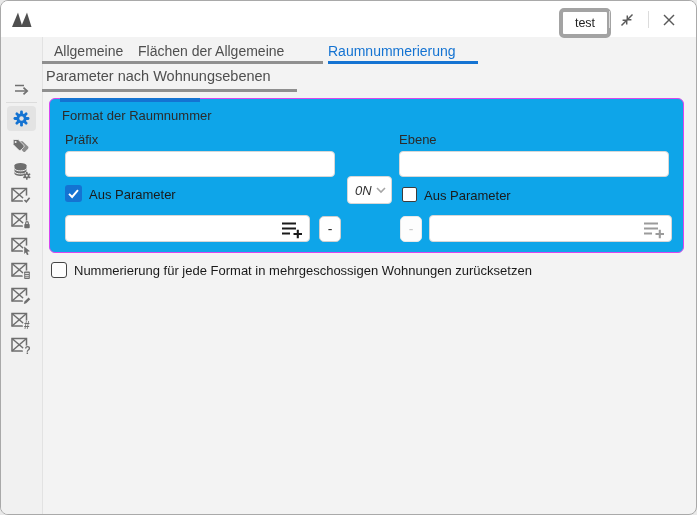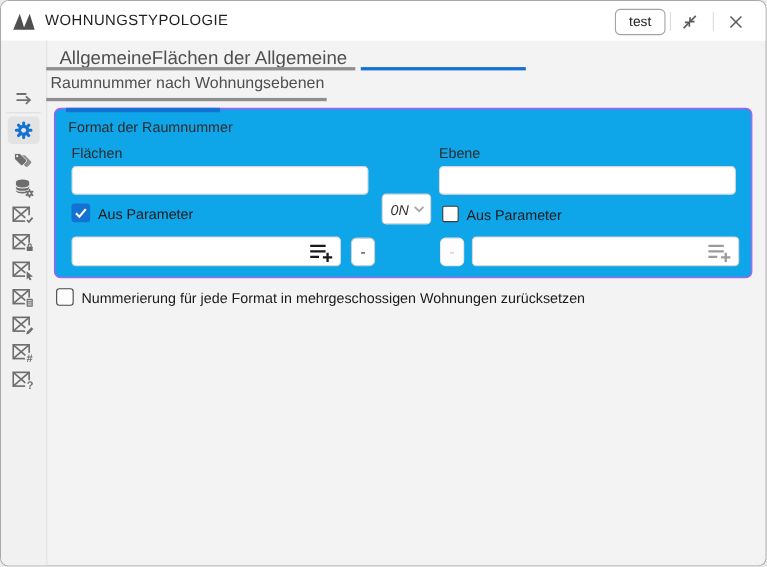--- a/index.html
+++ b/index.html
@@ -5,21 +5,21 @@
   html,body{margin:0;padding:0;background:#e9e9e9;}
   body{font-family:"Liberation Sans", sans-serif; -webkit-font-smoothing:antialiased;}
   .win{position:relative;width:695px;height:513px;margin:0;background:#f3f3f3;
        border:1px solid #a9a9a9;border-radius:8px;overflow:hidden;}
 
   
   .titlebar{position:absolute;left:0;top:0;width:100%;height:36px;background:#ffffff;}
   .logo{position:absolute;left:9px;top:8px;}
   .title{position:absolute;left:40px;top:10px;font-size:13.5px;letter-spacing:.4px;color:#1f1f1f;}
   .chip{position:absolute;left:558px;top:7px;width:44px;height:22px;background:#fff;
-        border:1px solid #a3a3a3;border-radius:5px;font-size:12.5px;color:#222;
+        border:4px solid #a3a3a3;border-radius:5px;font-size:12.5px;color:#222;
         display:flex;align-items:center;justify-content:center;cursor:default;}
   .vsep{position:absolute;top:10px;width:1px;height:17px;background:#dcdcdc;}
   .sep1{left:608px;} .sep2{left:647px;}
   .tbtn{position:absolute;top:7px;width:27px;height:23px;display:flex;align-items:center;
         justify-content:center;border-radius:4px;}
   .collapse{left:612px;} .close{left:654px;}
 
   
   .sidebar{position:absolute;left:0;top:36px;bottom:0;width:41px;background:#f1f1f1;
            border-right:1px solid #e2e2e2;}
@@ -27,21 +27,21 @@
              align-items:center;justify-content:center;}
   .sb-div{position:absolute;left:5px;top:65px;width:31px;height:1px;background:#dcdcdc;}
   .sb-item{position:absolute;left:6px;width:29px;height:25px;display:flex;align-items:center;
            justify-content:center;border-radius:4px;}
   .sb-item.sel{background:#e3e3e3;}
   .i-settings{top:69px;} .i-tags{top:97px;} .i-db{top:121px;}
   .i-z1{top:146px;} .i-z2{top:171px;} .i-z3{top:196px;} .i-z4{top:221px;}
   .i-z5{top:246px;} .i-z6{top:271px;} .i-z7{top:296px;}
 
   
-  .tab{position:absolute;top:42px;font-size:17px;color:#4f4f4f;cursor:default;white-space:nowrap;}
+  .tab{position:absolute;top:42px;font-size:14px;color:#4f4f4f;cursor:default;white-space:nowrap;}
   .tab1{left:53px;} .tab2{left:137px;}
   .tab3{left:327px;color:#1473d2;}
   .u-gray1{position:absolute;left:41px;top:60px;width:281px;height:3px;background:#8f8f8f;}
   .u-blue{position:absolute;left:327px;top:60px;width:150px;height:3px;background:#1473d2;}
   .subtab{position:absolute;left:45px;top:67px;font-size:14.5px;color:#4f4f4f;white-space:nowrap;}
   .u-gray2{position:absolute;left:41px;top:88px;width:255px;height:3px;background:#8f8f8f;}
 
   
   .card{position:absolute;left:48px;top:97px;width:633px;height:153px;background:#0ea5e9;
         border:1px solid #d946ef;border-radius:6px;}
@@ -90,21 +90,20 @@
 
 <div class="win">
 
   <div class="titlebar">
     <span class="logo">
       <svg width="24" height="20" viewBox="0 0 24 20">
         <path d="M2 18 L8 3.5 L12.5 18 Z" fill="#4f4f4f"></path>
         <path d="M11 18 L17 3.5 L21.5 18 Z" fill="#4f4f4f"></path>
       </svg>
     </span>
-    <span class="title">WOHNUNGSTYPOLOGIE</span>
 
     <div class="chip">test</div>
     <div class="vsep sep1"></div>
     <div class="tbtn collapse">
       <span>
         <svg width="16" height="16" viewBox="0 0 16 16" fill="none" stroke="#5a5a5a" stroke-width="1.5">
           <polyline points="12.4 7.7, 8.3 7.7, 8.3 3.6"></polyline>
           <line x1="8.3" y1="7.7" x2="13.5" y2="2.5"></line>
           <polyline points="3.6 8.3, 7.7 8.3, 7.7 12.4"></polyline>
           <line x1="7.7" y1="8.3" x2="2.5" y2="13.5"></line>
@@ -255,31 +254,32 @@
             <line x1="15.5" y1="1.5" x2="1" y2="14"></line>
           <circle cx="16" cy="13" r="4.4" fill="#f1f1f1" stroke="none"></circle>
           <text x="13.4" y="17" font-size="10" font-weight="bold" fill="#6e6e6e" stroke="none" font-family="Liberation Sans, sans-serif">?</text>
         </svg>
       </span>
     </div>
   </div>
 
   <div class="tab tab1">Allgemeine</div>
   <div class="tab tab2">Flächen der Allgemeine</div>
+  <div class="tab tab3">Raumnummerierung</div>
   <div class="u-gray1"></div>
   <div class="u-blue"></div>
 
-  <div class="subtab">Raumnummer nach Wohnungsebenen</div>
+  <div class="subtab">Parameter nach Wohnungsebenen</div>
   <div class="u-gray2"></div>
 
   <div class="card">
     <div class="card-ind"></div>
     <div class="sect">Format der Raumnummer</div>
 
-    <div class="flabel l-prefix">Flächen</div>
+    <div class="flabel l-prefix">Präfix</div>
     <div class="flabel l-suffix">Ebene</div>
 
     <input class="txt in-prefix" value="" style="">
     <input class="txt in-suffix" value="" style="">
 
     <div class="combo">
       <span class="val">0N</span>
       <span>
         <svg width="10" height="8" viewBox="0 0 10 8" fill="none" stroke="#a6a6a6" stroke-width="1.6">
           <polyline points="1 2, 5 6, 9 2"></polyline>

